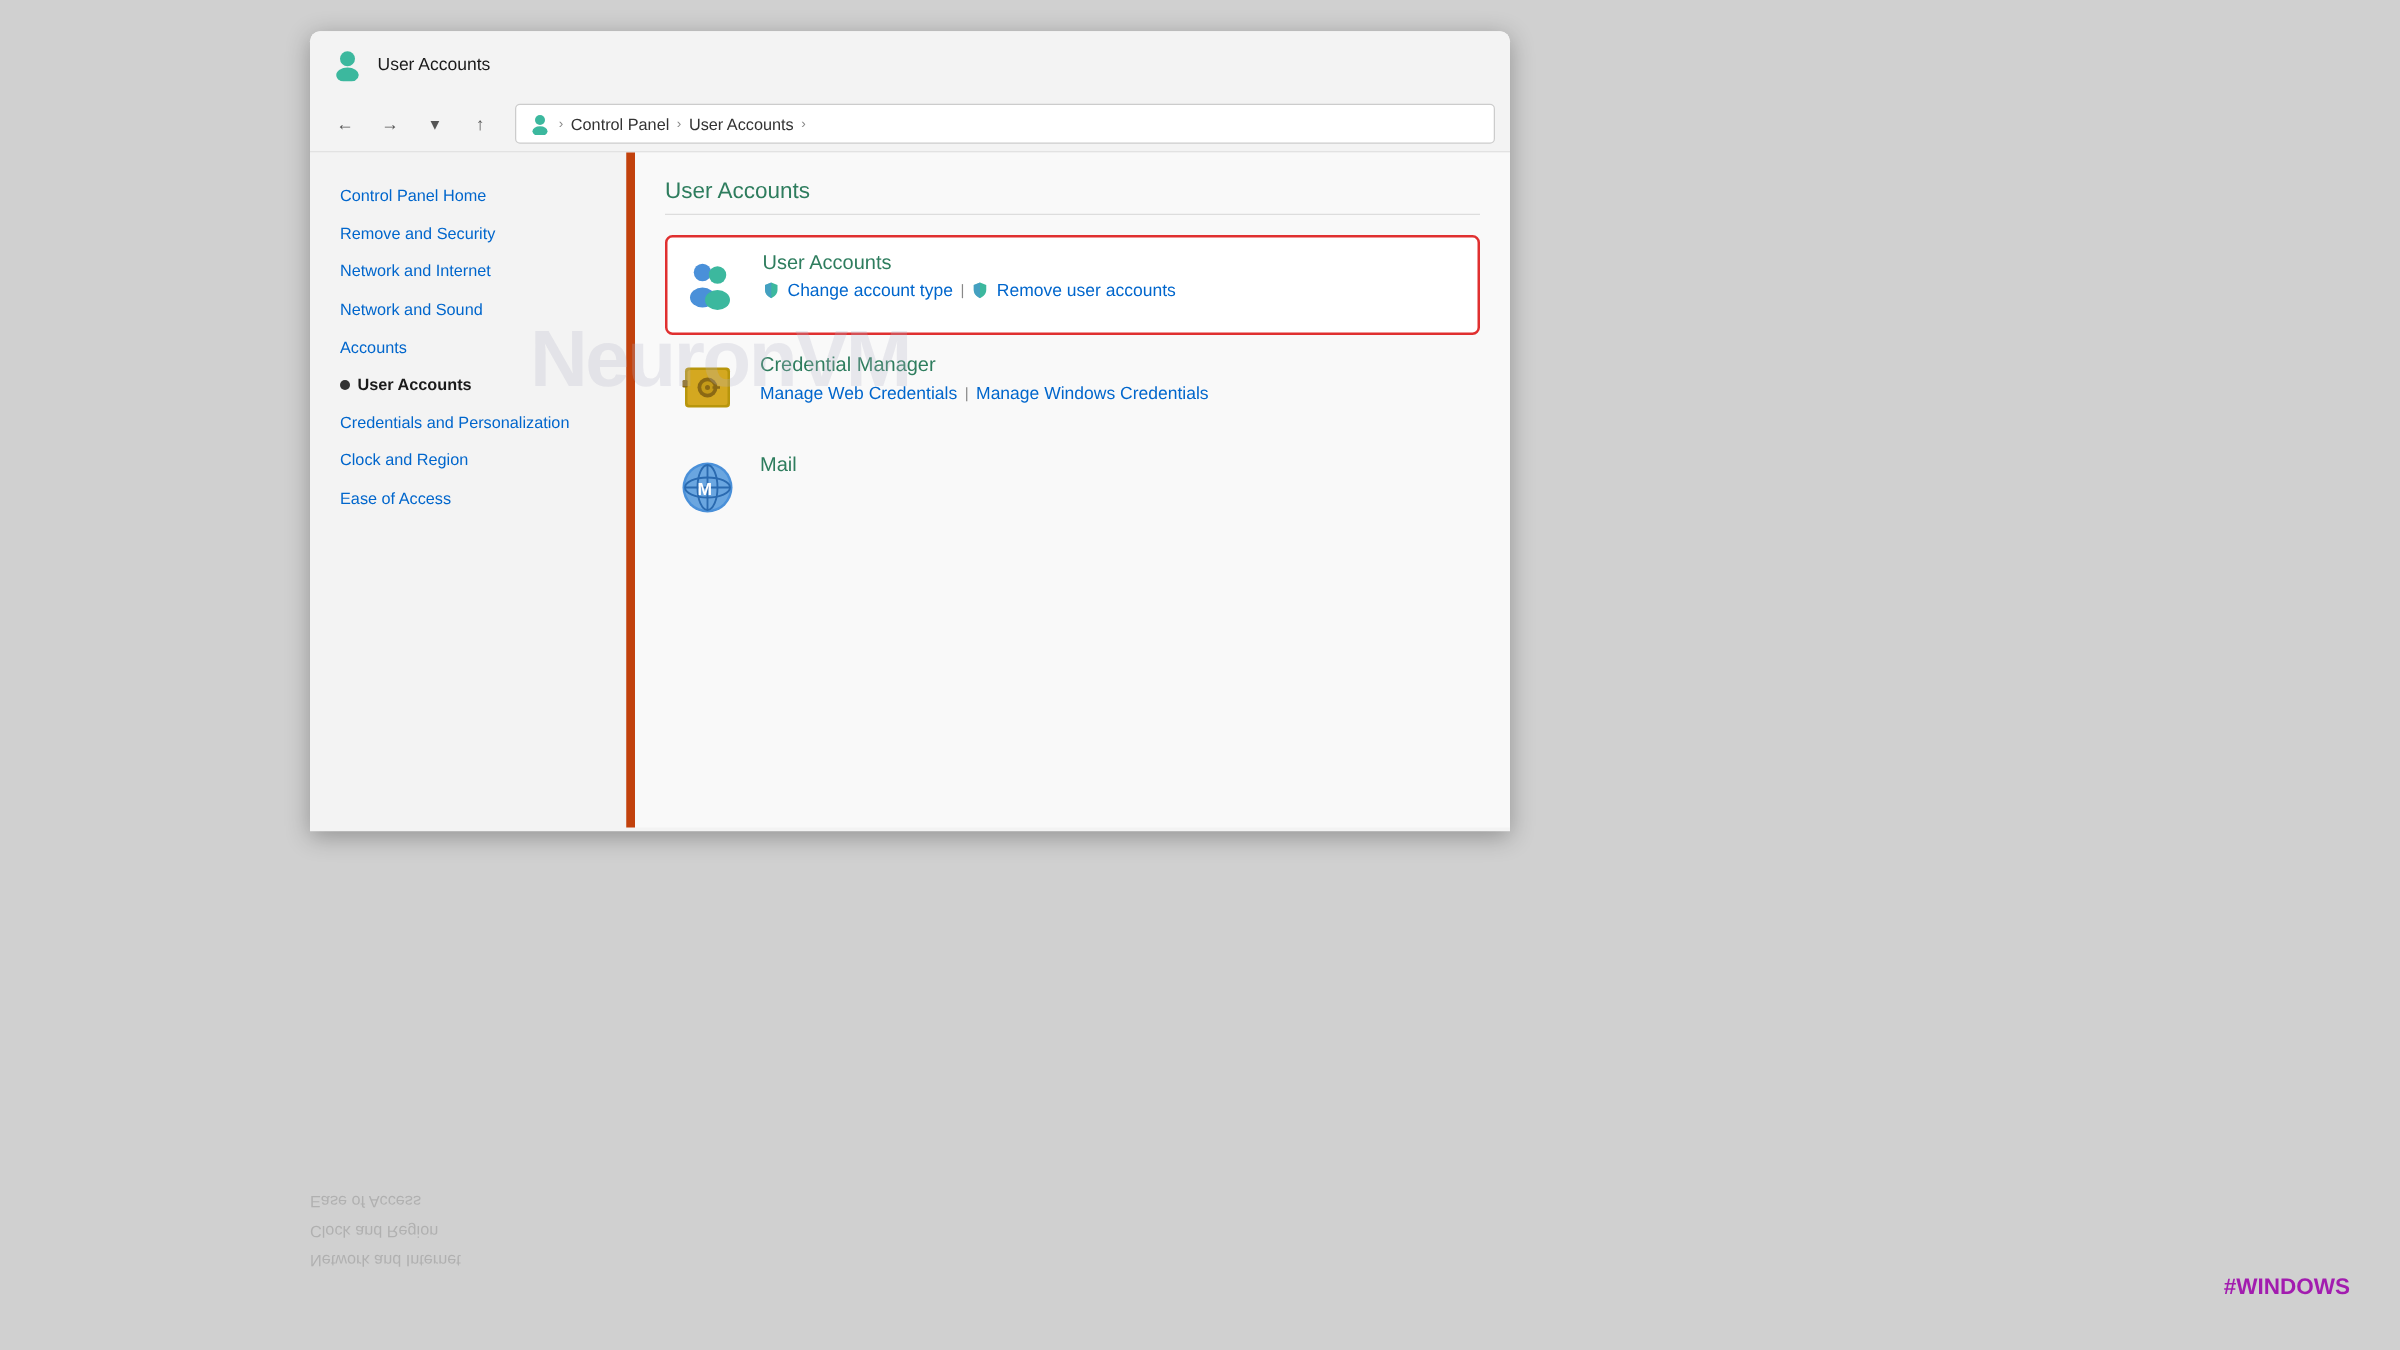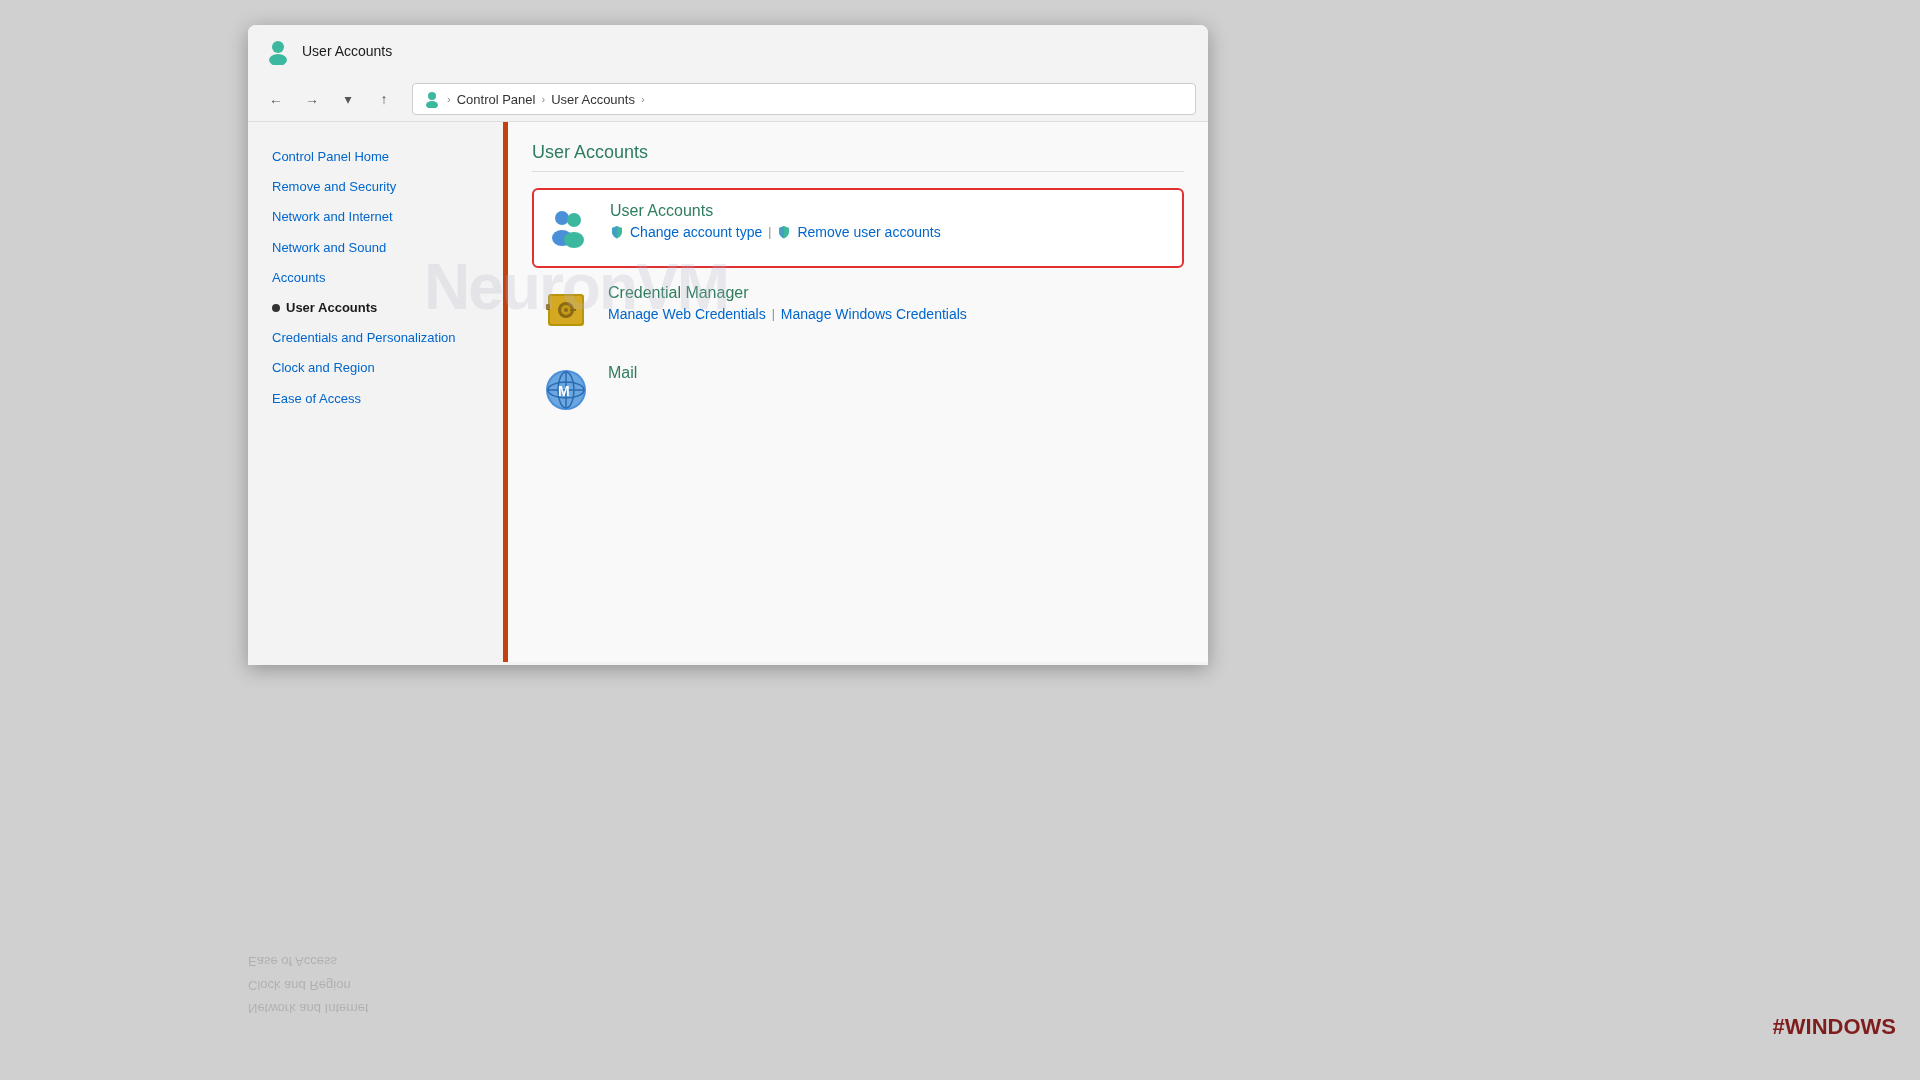--- a/index.html
+++ b/index.html
@@ -92,21 +92,21 @@
     }
 
     .content-area {
       display: flex;
       height: calc(100% - 100px);
     }
 
     .sidebar {
       width: 260px;
       padding: 20px 16px;
-      border-right: 5px solid #c2410c;
+      border-right: 7px solid #c2410c;
       background: #f3f3f3;
     }
 
     .sidebar-item {
       font-size: 13px;
       color: #0066cc;
       padding: 6px 8px;
       cursor: pointer;
       border-radius: 4px;
       line-height: 1.4;
@@ -224,24 +224,24 @@
       opacity: 0.25;
       font-size: 13px;
       color: #555;
       line-height: 1.8;
     }
 
     
     .hashtag {
       position: absolute;
       bottom: 40px;
-      right: 24px;
-      font-size: 22px;
+      right: 40px;
+      font-size: 18px;
       font-weight: 700;
-      color: #7f1d1d;
+      color: #a21caf;
     }
 
     
     .shield-badge {
       display: inline-block;
       width: 14px;
       height: 14px;
       vertical-align: middle;
     }
   </style>

